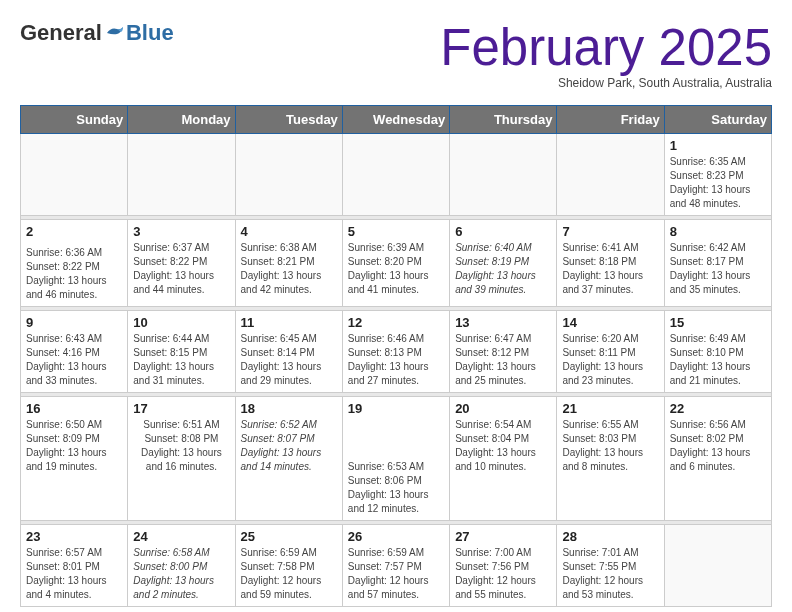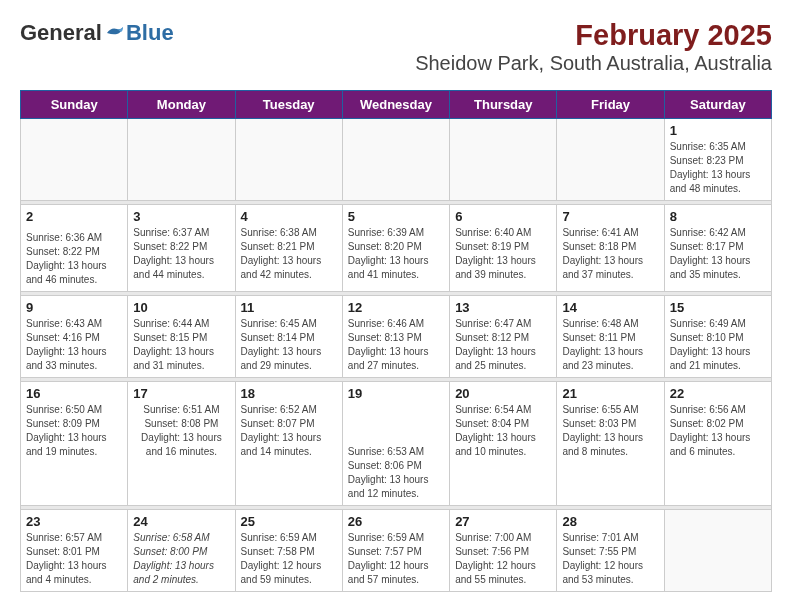--- a/index.html
+++ b/index.html
@@ -18,41 +18,41 @@
     }
     .logo {
       display: flex;
       flex-direction: column;
       align-items: flex-start;
     }
     .title-area {
       text-align: right;
     }
     .month-title {
-      font-size: 29px;
-      font-weight: bold;
-      color: #7f1d1d;
+      font-size: 51px;
+      font-weight: normal;
+      color: #4c1d95;
       line-height: 1.1;
     }
     .location-title {
-      font-size: 20px;
+      font-size: 12px;
       color: #444;
     }
     .calendar {
       width: 100%;
       border-collapse: collapse;
       border: 1px solid #ccc;
     }
     .calendar th {
-      background-color: #701a75;
+      background-color: #737373;
       color: #fff;
       font-size: 13px;
       font-weight: bold;
       padding: 6px 4px;
-      text-align: center;
+      text-align: right;
       border: 1px solid #2060a0;
     }
     .calendar td {
       border: 1px solid #ccc;
       vertical-align: top;
       padding: 4px 5px;
       width: 107px;
       min-height: 80px;
       font-size: 10.5px;
       color: #333;
@@ -153,21 +153,21 @@
 Daylight: 13 hours and 42 minutes.</div>
         </td>
         <td>
           <span class="day-num">5</span>
           <div class="day-info" style="white-space: pre-line;">Sunrise: 6:39 AM
 Sunset: 8:20 PM
 Daylight: 13 hours and 41 minutes.</div>
         </td>
         <td>
           <span class="day-num">6</span>
-          <div class="day-info" style="white-space: pre-line;">Sunrise: 6:40 AM
+          <div class="day-info" style="white-space: pre-line; font-style: italic;">Sunrise: 6:40 AM
 Sunset: 8:19 PM
 Daylight: 13 hours and 39 minutes.</div>
         </td>
         <td>
           <span class="day-num">7</span>
           <div class="day-info" style="white-space: pre-line;">Sunrise: 6:41 AM
 Sunset: 8:18 PM
 Daylight: 13 hours and 37 minutes.</div>
         </td>
         <td>
@@ -206,21 +206,21 @@
 Daylight: 13 hours and 27 minutes.</div>
         </td>
         <td>
           <span class="day-num">13</span>
           <div class="day-info" style="white-space: pre-line;">Sunrise: 6:47 AM
 Sunset: 8:12 PM
 Daylight: 13 hours and 25 minutes.</div>
         </td>
         <td>
           <span class="day-num">14</span>
-          <div class="day-info" style="white-space: pre-line;">Sunrise: 6:48 AM
+          <div class="day-info" style="white-space: pre-line;">Sunrise: 6:20 AM
 Sunset: 8:11 PM
 Daylight: 13 hours and 23 minutes.</div>
         </td>
         <td>
           <span class="day-num">15</span>
           <div class="day-info" style="white-space: pre-line;">Sunrise: 6:49 AM
 Sunset: 8:10 PM
 Daylight: 13 hours and 21 minutes.</div>
         </td>
       </tr>
@@ -235,21 +235,21 @@
 Daylight: 13 hours and 19 minutes.</div>
         </td>
         <td>
           <span class="day-num">17</span>
           <div class="day-info" style="white-space: pre-line; text-align: center;">Sunrise: 6:51 AM
 Sunset: 8:08 PM
 Daylight: 13 hours and 16 minutes.</div>
         </td>
         <td>
           <span class="day-num">18</span>
-          <div class="day-info" style="white-space: pre-line;">Sunrise: 6:52 AM
+          <div class="day-info" style="white-space: pre-line; font-style: italic;">Sunrise: 6:52 AM
 Sunset: 8:07 PM
 Daylight: 13 hours and 14 minutes.</div>
         </td>
         <td>
           <span class="day-num">19</span>
           <div class="day-info" style="white-space: pre-line; margin-top: 44px;">Sunrise: 6:53 AM
 Sunset: 8:06 PM
 Daylight: 13 hours and 12 minutes.</div>
         </td>
         <td>

